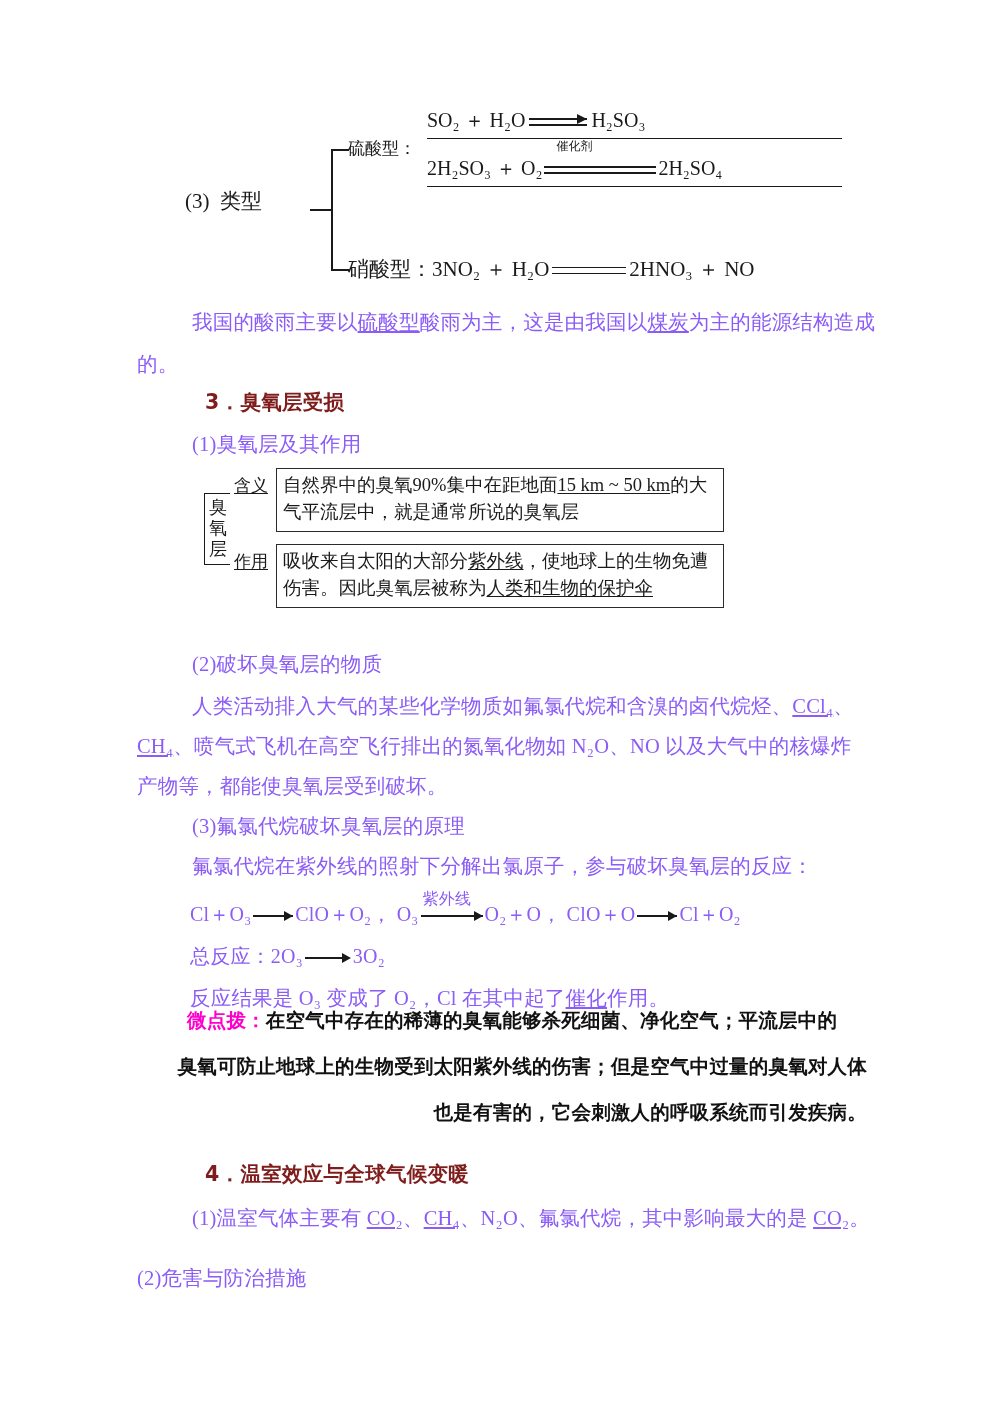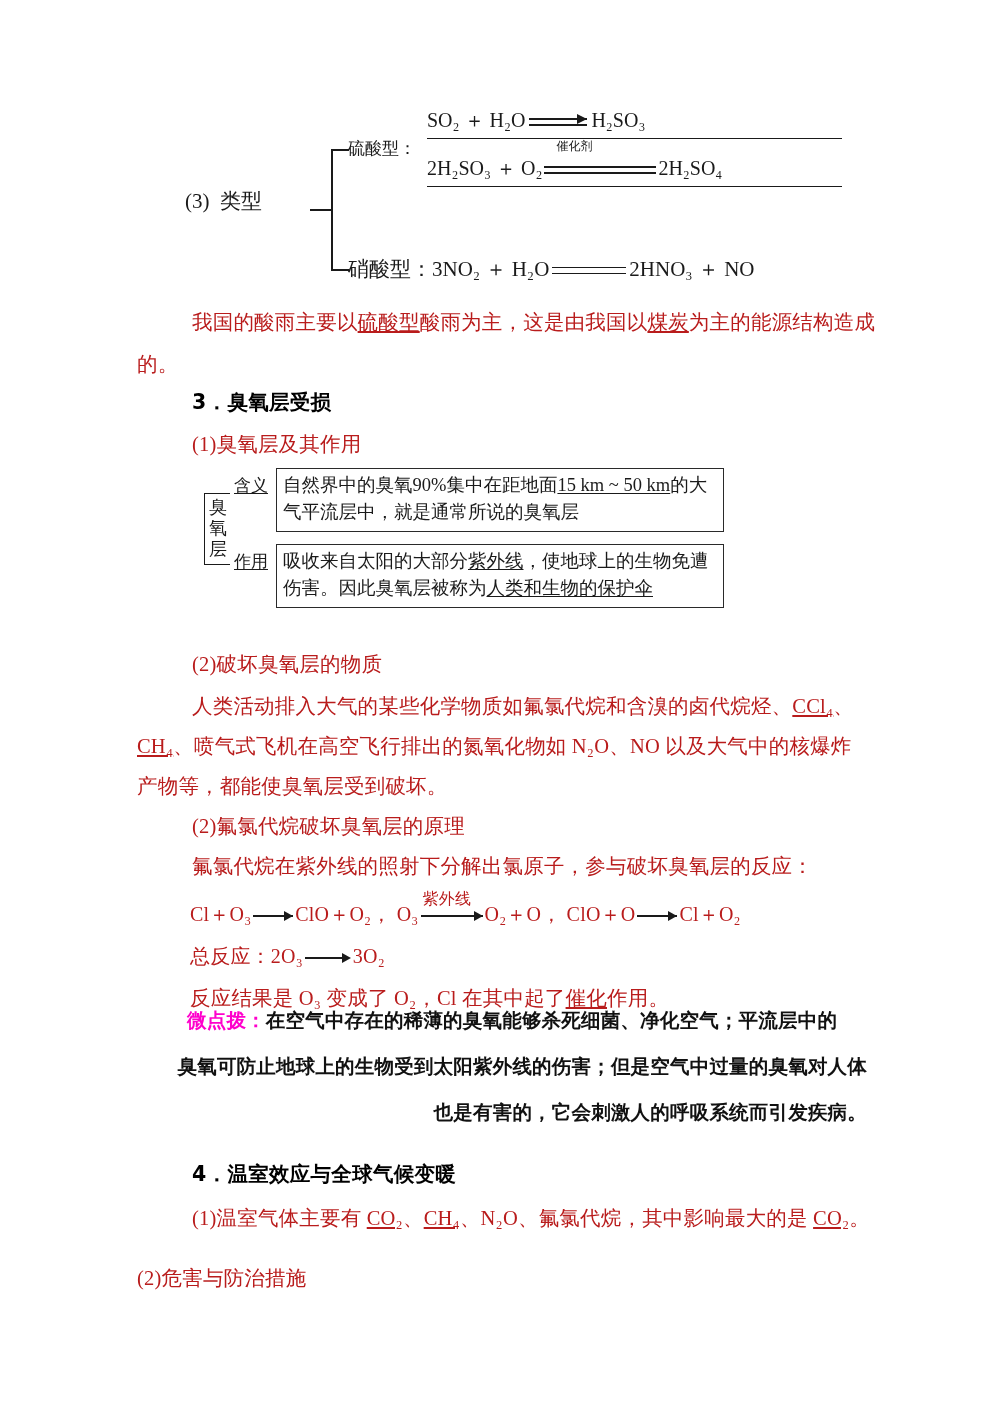--- a/index.html
+++ b/index.html
@@ -20,33 +20,34 @@
     position: absolute;
     inset: 0;
     padding: 0;
   }
 
   
   .para {
     position: absolute;
     font-size: 20.5px;
     line-height: 1.62;
-    color: #b91c1c;
+    color: #8b5cf6;
     letter-spacing: 0.2px;
     white-space: nowrap;
   }
 
   .heading {
     position: absolute;
     font-size: 20.5px;
     font-weight: bold;
     font-family: "DejaVu Sans", "Liberation Sans", sans-serif;
-    color: #000000;
+    color: #7f1d1d;
     letter-spacing: 0.3px;
     white-space: nowrap;
+    margin-left: 13px;
   }
 
   u.ul { text-decoration: underline; text-underline-offset: 2px; }
 
   
   #type-block {
     position: absolute;
     left: 185px;
     top: 105px;
     width: 700px;
@@ -357,21 +358,21 @@
   <div class="para" style="left:192px; top:648px;">(2)破坏臭氧层的物质</div>
 
   <div class="para" style="left:192px; top:690px;">
     <span>人类活动排入大气的某些化学物质如氟氯代烷和含溴的卤代烷烃、</span><u class="ul">CCl₄</u><span>、</span>
   </div>
   <div class="para" style="left:137px; top:730px;">
     <u class="ul">CH₄</u><span>、喷气式飞机在高空飞行排出的氮氧化物如 N₂O、NO 以及大气中的核爆炸</span>
   </div>
   <div class="para" style="left:137px; top:770px;">产物等，都能使臭氧层受到破坏。</div>
 
-  <div class="para" style="left:192px; top:810px;">(2)氟氯代烷破坏臭氧层的原理</div>
+  <div class="para" style="left:192px; top:810px;">(3)氟氯代烷破坏臭氧层的原理</div>
   <div class="para" style="left:192px; top:850px;">氟氯代烷在紫外线的照射下分解出氯原子，参与破坏臭氧层的反应：</div>
 
   <div class="para" style="left:190px; top:898px; font-size:20px;">
     <span>Cl＋O₃</span><span class="arrow-s"><i></i></span><span>ClO＋O₂</span><span>，</span>&nbsp;<span>O₃</span><span class="arrow-s cond-arrow"><span class="cond">紫外线</span><i></i></span><span>O₂＋O</span><span>，</span>&nbsp;<span>ClO＋O</span><span class="arrow-s"><i></i></span><span>Cl＋O₂</span>
   </div>
 
   <div class="para" style="left:190px; top:940px; font-size:20px;">
     <span>总反应：</span><span>2O₃</span><span class="arrow-s" style="width:46px"><i></i></span><span>3O₂</span>
   </div>
 

